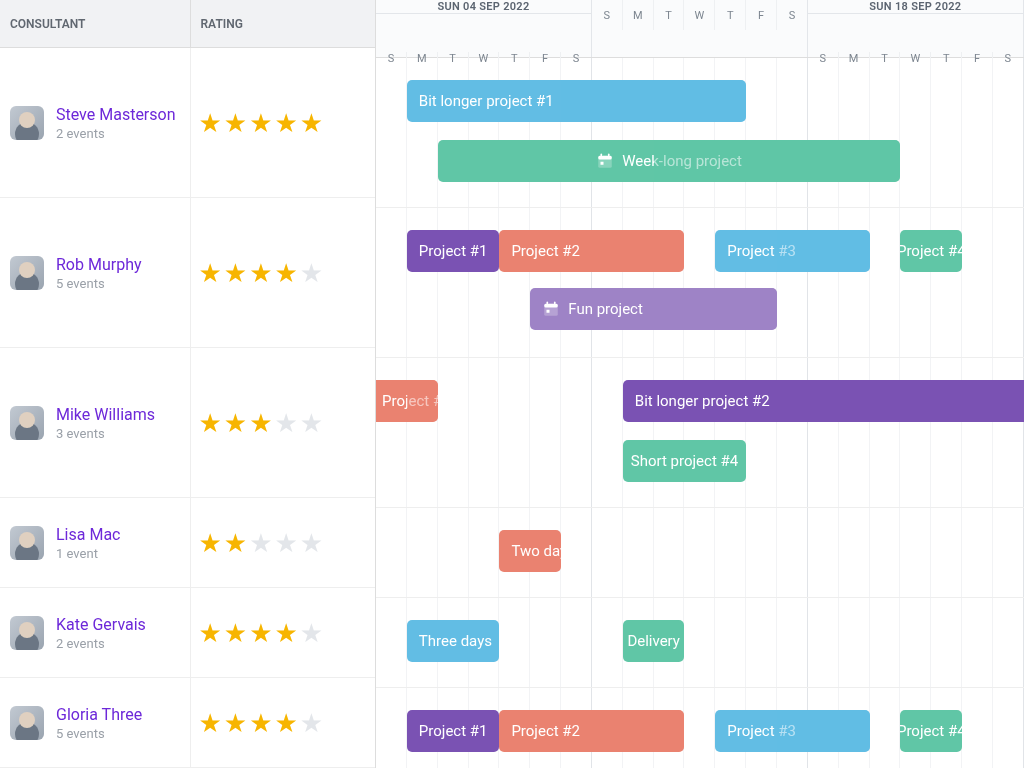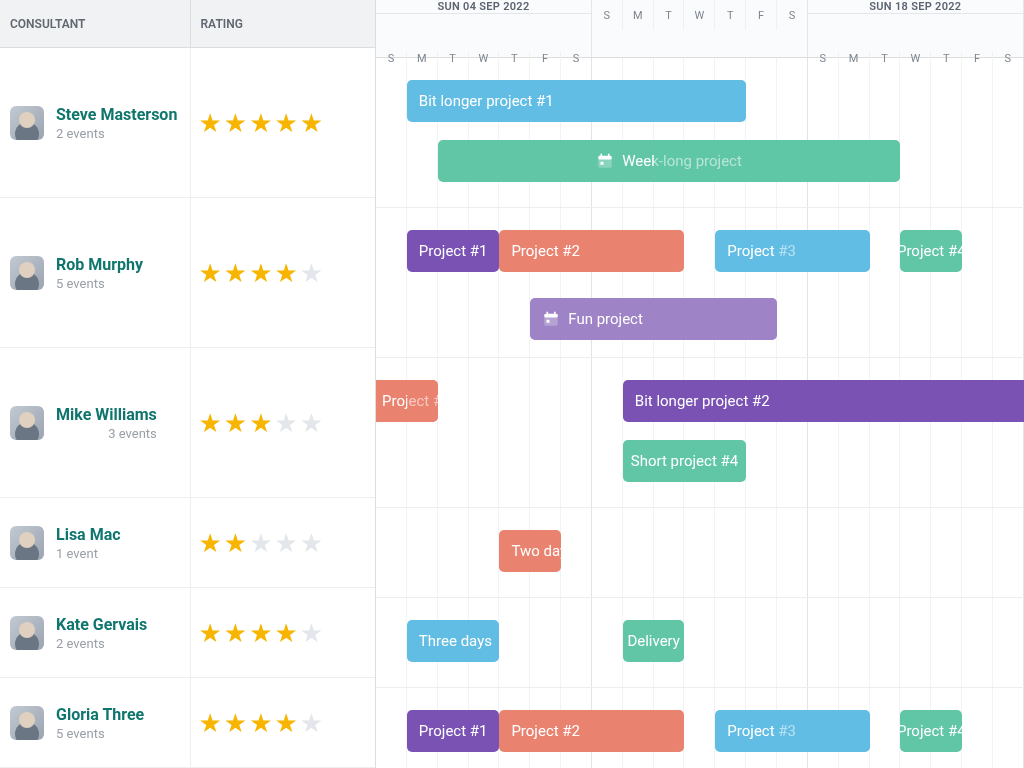--- a/index.html
+++ b/index.html
@@ -73,23 +73,23 @@
   .avatar::after {
     content: "";
     position: absolute;
     width: 16px; height: 16px;
     background: #e0d0c0;
     border-radius: 50%;
     top: 6px; left: 9px;
     box-shadow: 0 14px 0 4px #6b7684;
   }
   .person-name {
-    font-weight: 700;
+    font-weight: 400;
     font-size: 16px;
-    color: #0f766e;
+    color: #6d28d9;
   }
   .person-sub {
     color: #9aa0a8;
     font-size: 13px;
     margin-top: 2px;
   }
   .cell-rating {
     width: 186px;
     border-left: 1px solid #eee;
     display: flex;
@@ -241,21 +241,21 @@
             </div>
           </div>
           <div class="cell-rating">
             <span class="star on">★</span>
             <span class="star on">★</span>
             <span class="star on">★</span>
             <span class="star on">★</span>
             <span class="star off">★</span>
           </div>
         </div>
-        <div class="row" style="height: 150px; text-align: right;">
+        <div class="row" style="height: 150px;">
           <div class="cell-left">
             <div class="avatar"></div>
             <div>
               <div class="person-name">Mike Williams</div>
               <div class="person-sub">3 events</div>
             </div>
           </div>
           <div class="cell-rating">
             <span class="star on">★</span>
             <span class="star on">★</span>
@@ -403,21 +403,21 @@
               <span>Project #2</span>
               <div class="buffer c-coral" style="left:123.4px;width:61.7px"></div>
             </div>
             <div class="bar c-blue" style="left: 339.35px; top: 22px; width: 154.25px;">
               <span>Project #3</span>
               <div class="buffer c-blue" style="left:61.7px;width:92.55000000000001px"></div>
             </div>
             <div class="bar c-green" style="left: 524.45px; top: 22px; width: 61.7px;">
               <span>Project #4</span>
             </div>
-            <div class="bar c-lav" style="left: 154.25px; top: 90px; width: 246.8px;">
+            <div class="bar c-lav" style="left: 154.25px; top: 80px; width: 246.8px;">
               <svg class="icon-cal" viewBox="0 0 24 24" fill="white">
                 <rect x="3" y="5" width="18" height="16" rx="2" fill="white" opacity="0.25"></rect>
                 <rect x="3" y="5" width="18" height="5" rx="2" fill="white"></rect>
                 <rect x="6" y="2" width="2" height="5" rx="1" fill="white"></rect>
                 <rect x="16" y="2" width="2" height="5" rx="1" fill="white"></rect>
                 <rect x="6" y="13" width="4" height="4" fill="white"></rect>
               </svg>
               <span>Fun project</span>
               <div class="buffer c-lav" style="left:123.4px;width:123.4px"></div>
             </div>

